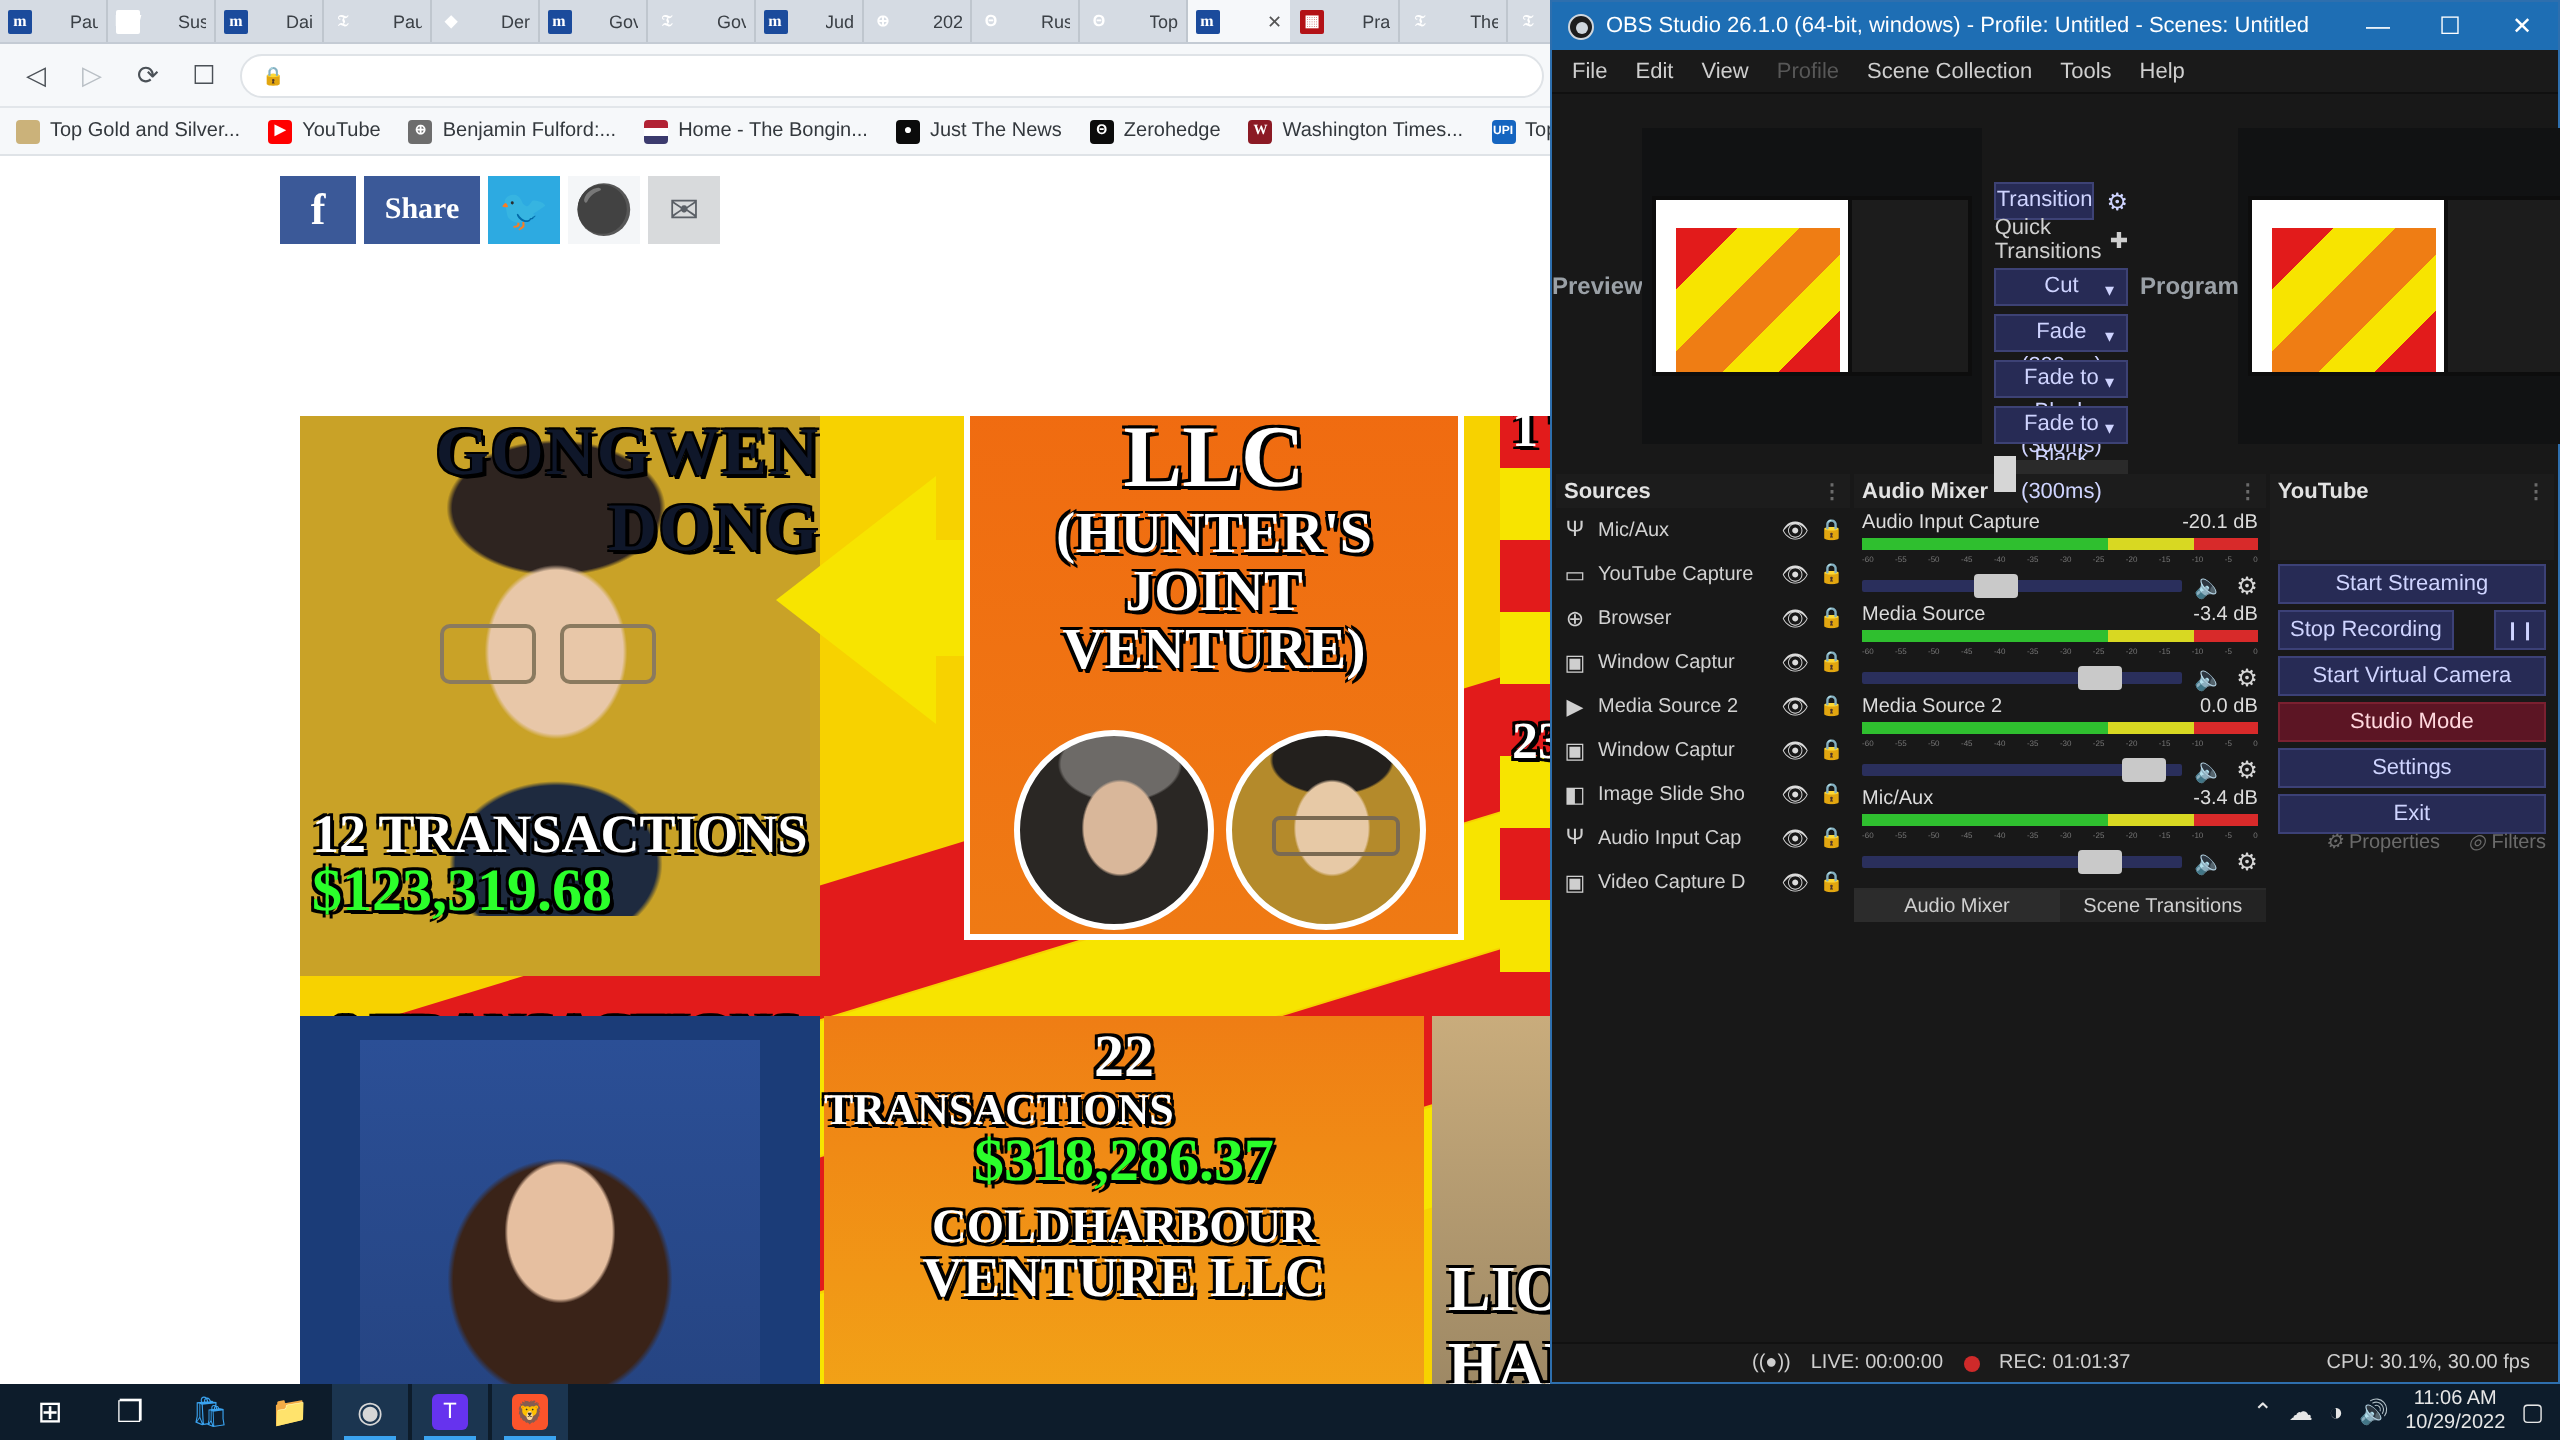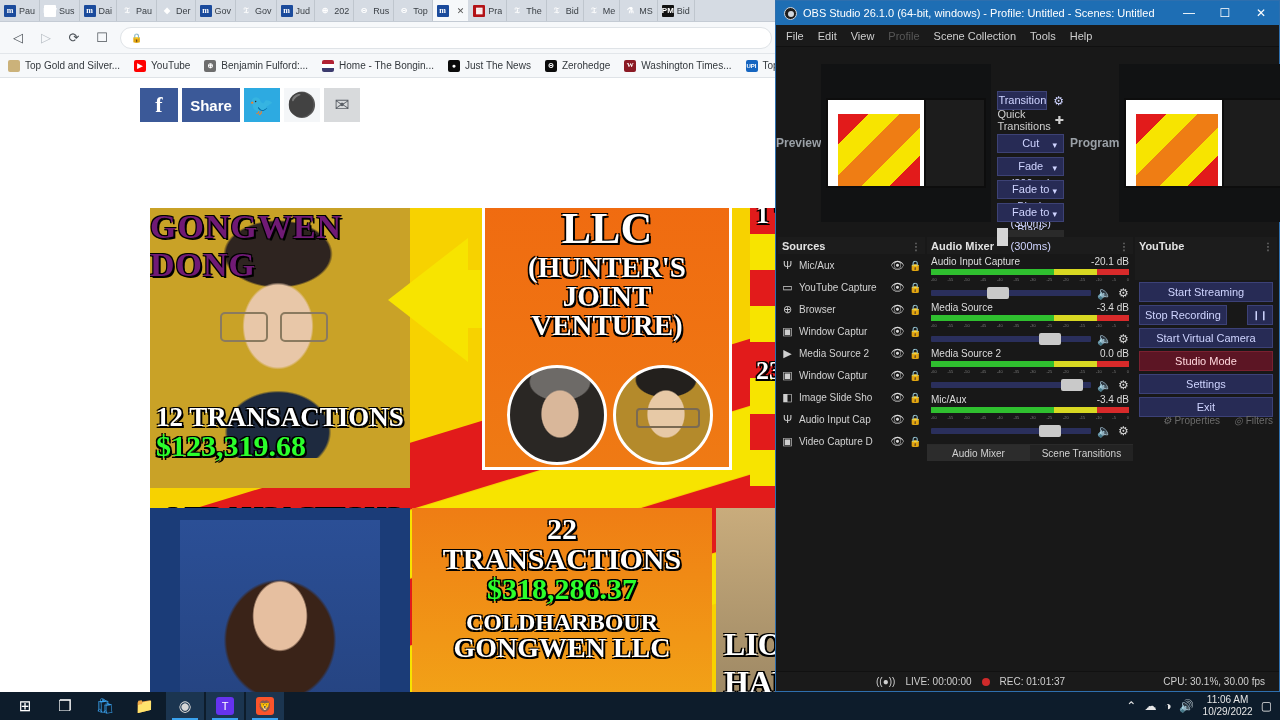--- a/index.html
+++ b/index.html
@@ -27,21 +27,21 @@
     font-size: 9px; color: #3b4046; white-space: nowrap;
     max-width: 54px; overflow: hidden;
   }
   .tab.active { background: #f6f8fa; border-right: 1px solid #d5dbe3; }
   .tab .favi {
     width: 12px; height: 12px; flex: 0 0 12px;
     display: inline-flex; align-items: center; justify-content: center;
     font-size: 8px; font-weight: bold; color: #fff; border-radius: 1px;
     line-height: 1;
   }
-  .tab .tlabel { overflow: hidden; text-overflow: clip; }
+  .tab .tlabel { overflow: hidden; text-overflow: clip; margin-left: 16px; }
   .f-dm  { background: #1b4b9c; font-family: "Liberation Serif", serif; }
   .f-dw  { background: #ffffff; color: #111; font-size: 7px; }
   .f-t   { background: transparent; color: #111; font-family: "Liberation Serif", serif; font-size: 13px; }
   .f-drop{ background: transparent; color: #111; font-size: 13px; }
   .f-glob{ background: transparent; color: #444; font-size: 12px; }
   .f-theta{ background: transparent; color: #111; font-size: 13px; }
   .f-red { background: #b31217; }
   .f-blk { background: #111; font-size: 6px; }
   .f-ms  { background: transparent; color: #333; font-size: 11px; }
   .tab .xclose { font-size: 9px; color: #555; padding-left: 2px; }
@@ -80,21 +80,21 @@
   .bmi.glob { background: #6d6d6d; }
   .bmi.flag { background: linear-gradient(#b22234 0 33%, #fff 33% 66%, #3c3b6e 66%); }
   .bmi.drop { background: #0b0b0b; }
   .bmi.theta { background: #0b0b0b; }
   .bmi.wt { background: #8b1a24; font-family: "Liberation Serif", serif; }
   .bmi.upi { background: #1565c0; font-size: 6px; }
 
   
   .page { position: absolute; left: 0; top: 78px; right: 0; bottom: 0; background: #fff; overflow: hidden; }
   .share-row { display: flex; gap: 4px; padding: 10px 0 8px 140px; align-items: center; }
-  .sb { height: 34px; display: flex; align-items: center; justify-content: center; color: #fff; }
+  .sb { height: 34px; display: flex; align-items: center; justify-content: center; color: #fff; font-family: Liberation Serif, serif; }
   .sb-fb { width: 38px; background: #3b5998; font-family: "Liberation Serif", serif; font-weight: bold; font-size: 22px; }
   .sb-share { width: 58px; background: #3b5998; font-size: 15px; font-weight: bold; }
   .sb-tw { width: 36px; background: #2daae1; font-size: 20px; }
   .sb-msg { width: 36px; background: #f4f6f8; color: #0084ff; font-size: 24px; }
   .sb-mail { width: 36px; background: #d8dadc; color: #5a5f66; font-size: 18px; }
 
   
   .info {
     position: absolute; left: 150px; top: 130px; width: 628px; height: 562px;
     background: #f7d200; overflow: hidden;
@@ -119,23 +119,23 @@
   .glasses {
     position: absolute; left: 70px; top: 104px; width: 108px; height: 26px;
   }
   .glasses:before, .glasses:after {
     content: ""; position: absolute; top: 0; width: 44px; height: 26px;
     border: 2px solid #8a7a5f; border-radius: 5px;
   }
   .glasses:before { left: 0; }
   .glasses:after { right: 0; }
   .nameA {
-    position: absolute; left: 0; top: 0; width: 100%; text-align: left;
+    position: absolute; left: 0; top: 0; width: 100%; text-align: right;
     font-family: "Liberation Serif", serif; font-weight: bold;
-    font-size: 34px; color: #701a75; letter-spacing: 1px;
+    font-size: 34px; color: #0f172a; letter-spacing: 1px;
     text-shadow: 2px 2px 0 #000, -1px -1px 0 #000, 1px -1px 0 #000, -1px 1px 0 #000;
   }
   .captionA {
     position: absolute; left: 6px; top: 196px; width: 300px; color: #fff;
   }
   .bigTxt {
     font-family: "Liberation Serif", serif; font-weight: bold; color: #fff;
     text-shadow: 2px 2px 0 #000, -1.5px -1.5px 0 #000, 1.5px -1.5px 0 #000, -1.5px 1.5px 0 #000;
     line-height: 1.0;
   }
@@ -509,24 +509,24 @@
           <div class="bigTxt" style="font-size:26px;padding-top:130px">23</div>
         </div>
 
         <div class="cellD">
           <div class="faceD"></div>
 
         </div>
 
         <div class="cellE">
           <div class="bigTxt" style="text-align:center;font-size:30px;padding-top:6px">22</div>
-          <div class="bigTxt" style="text-align:center;font-size:30px">TRANSACTIONS</div>
+          <div class="bigTxt" style="font-size:22px">TRANSACTIONS</div>
           <div class="bigAmt" style="text-align:center;font-size:30px">$318,286.37</div>
           <div class="bigTxt" style="text-align:center;font-size:24px;margin-top:6px">COLDHARBOUR</div>
-          <div class="bigTxt" style="text-align:center;font-size:28px">GONGWEN LLC</div>
+          <div class="bigTxt" style="text-align:center;font-size:28px">VENTURE LLC</div>
         </div>
 
         <div class="cellF">
 
           <div class="bigTxt" style="position:absolute;left:8px;top:120px;font-size:32px">LION</div>
           <div class="bigTxt" style="position:absolute;left:8px;top:158px;font-size:32px">HALL</div>
 
         </div>
       </div>
     </div>

